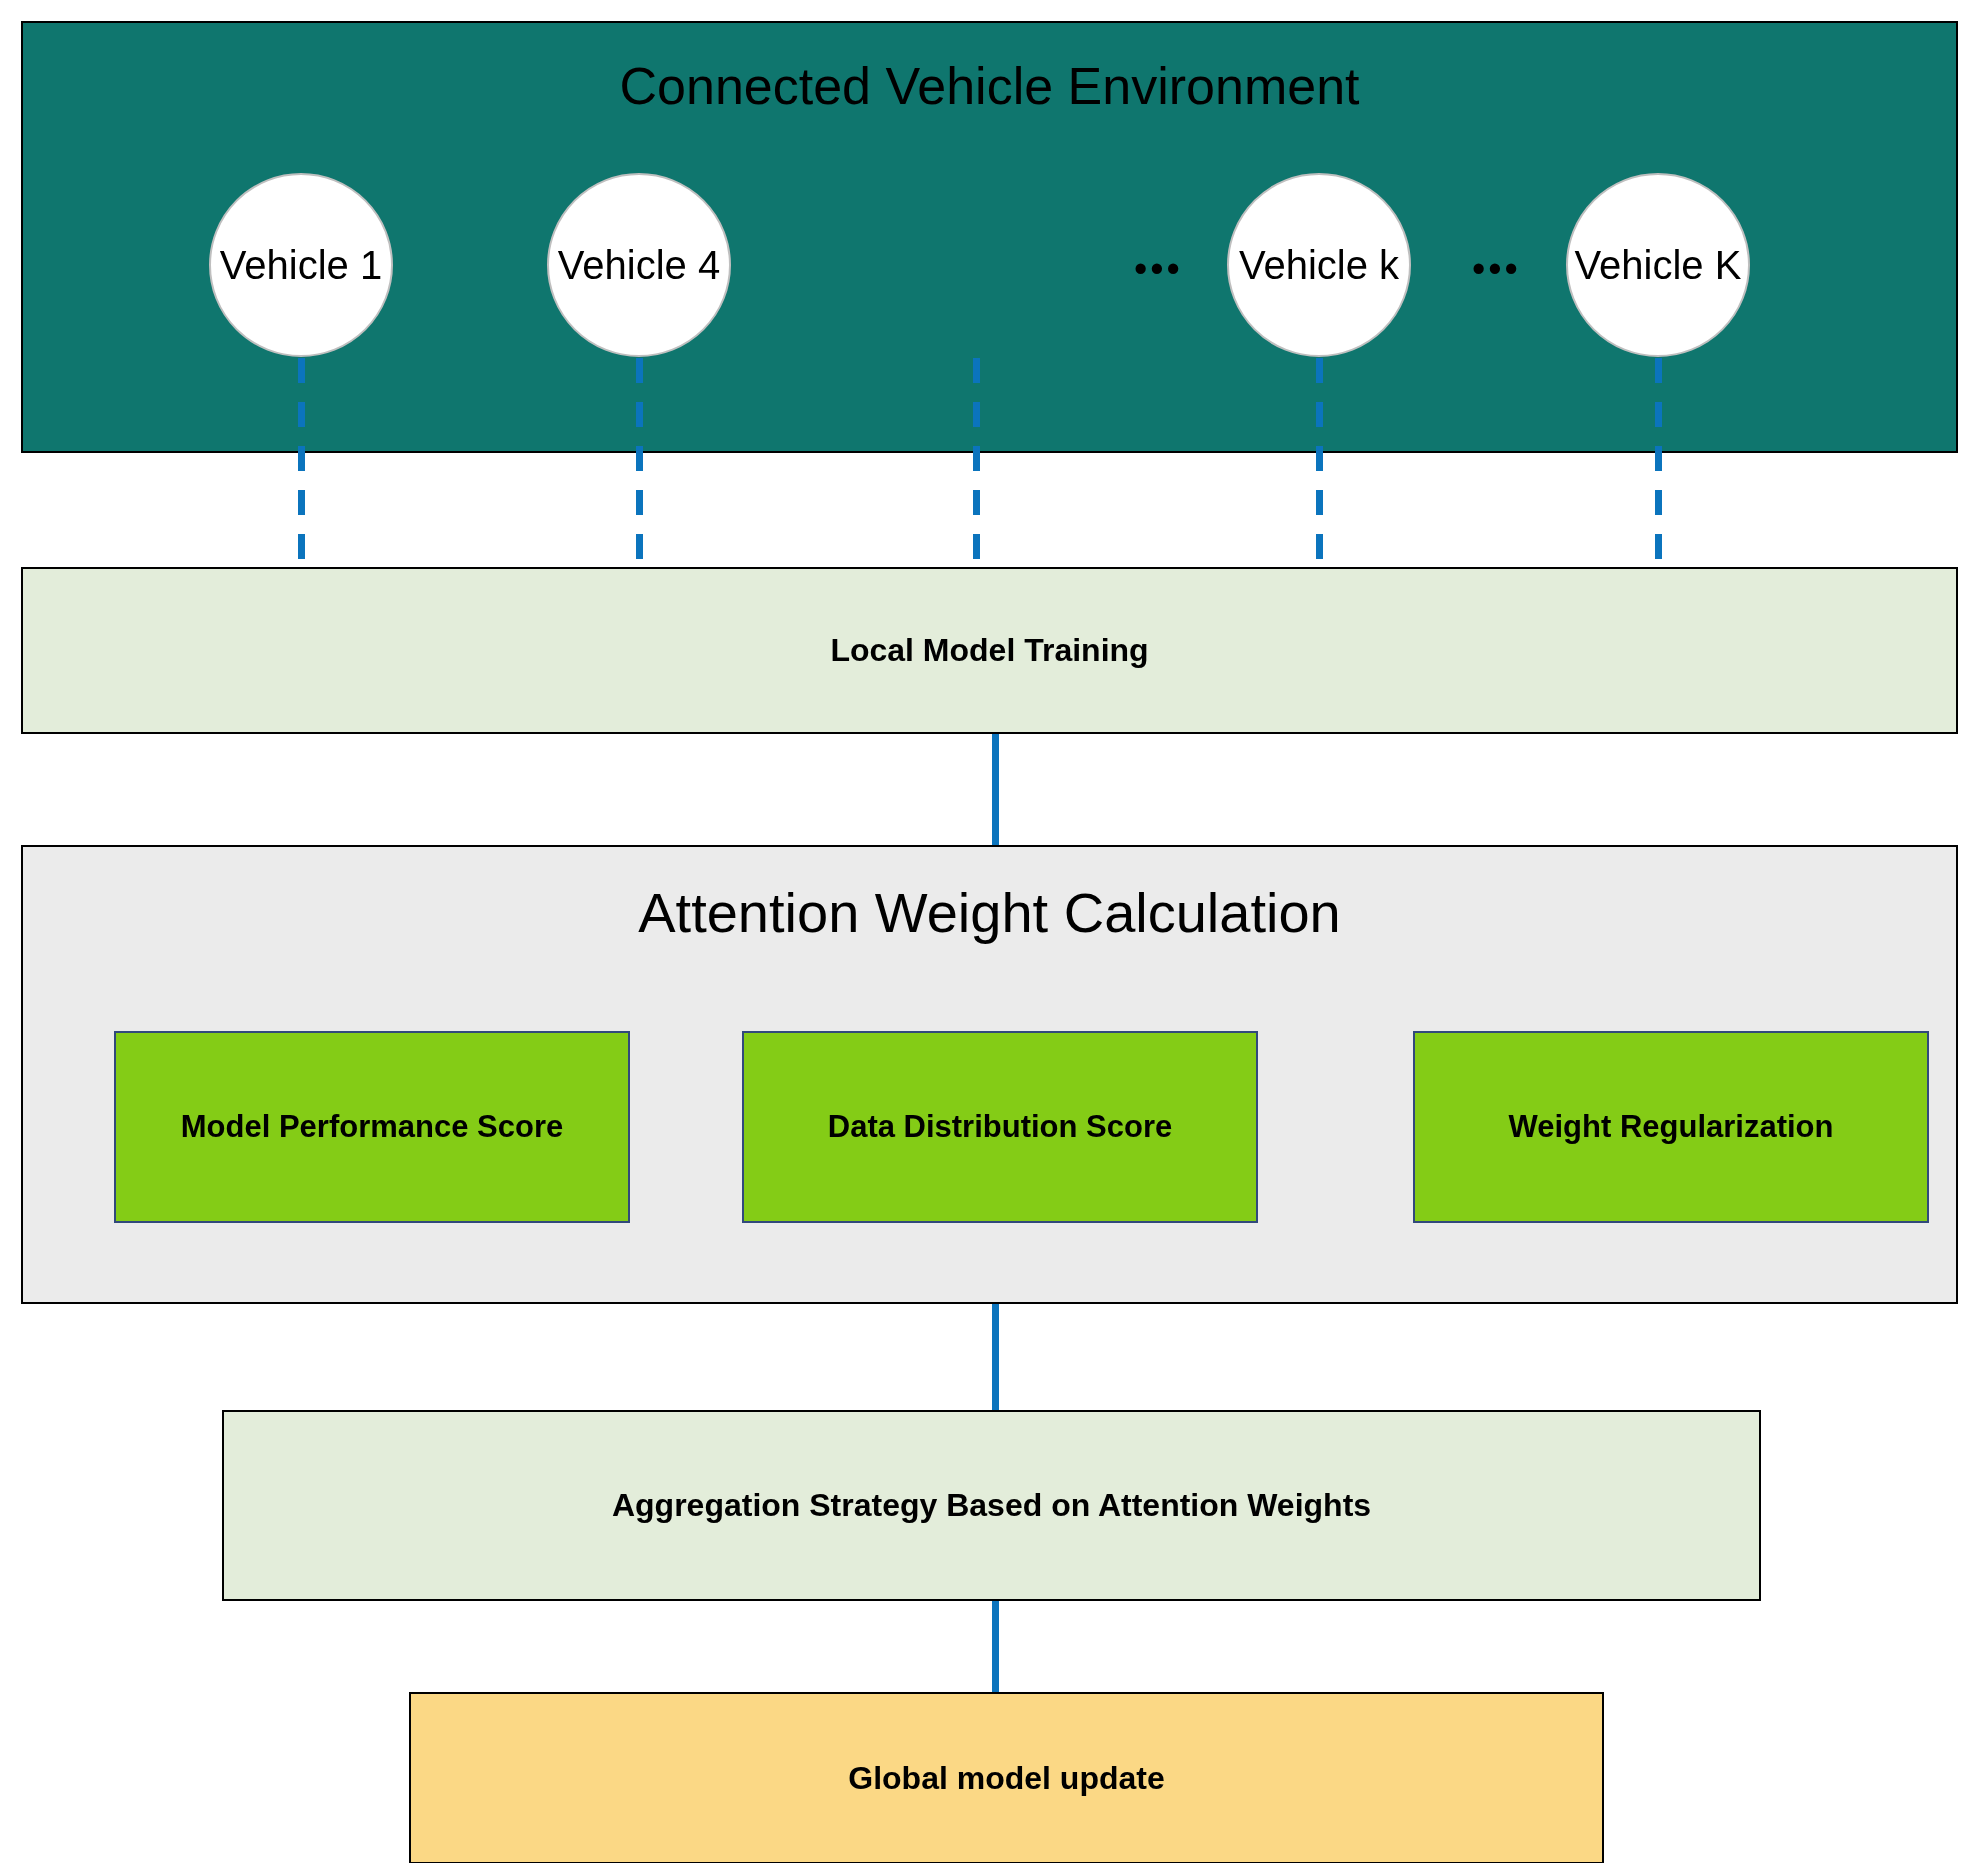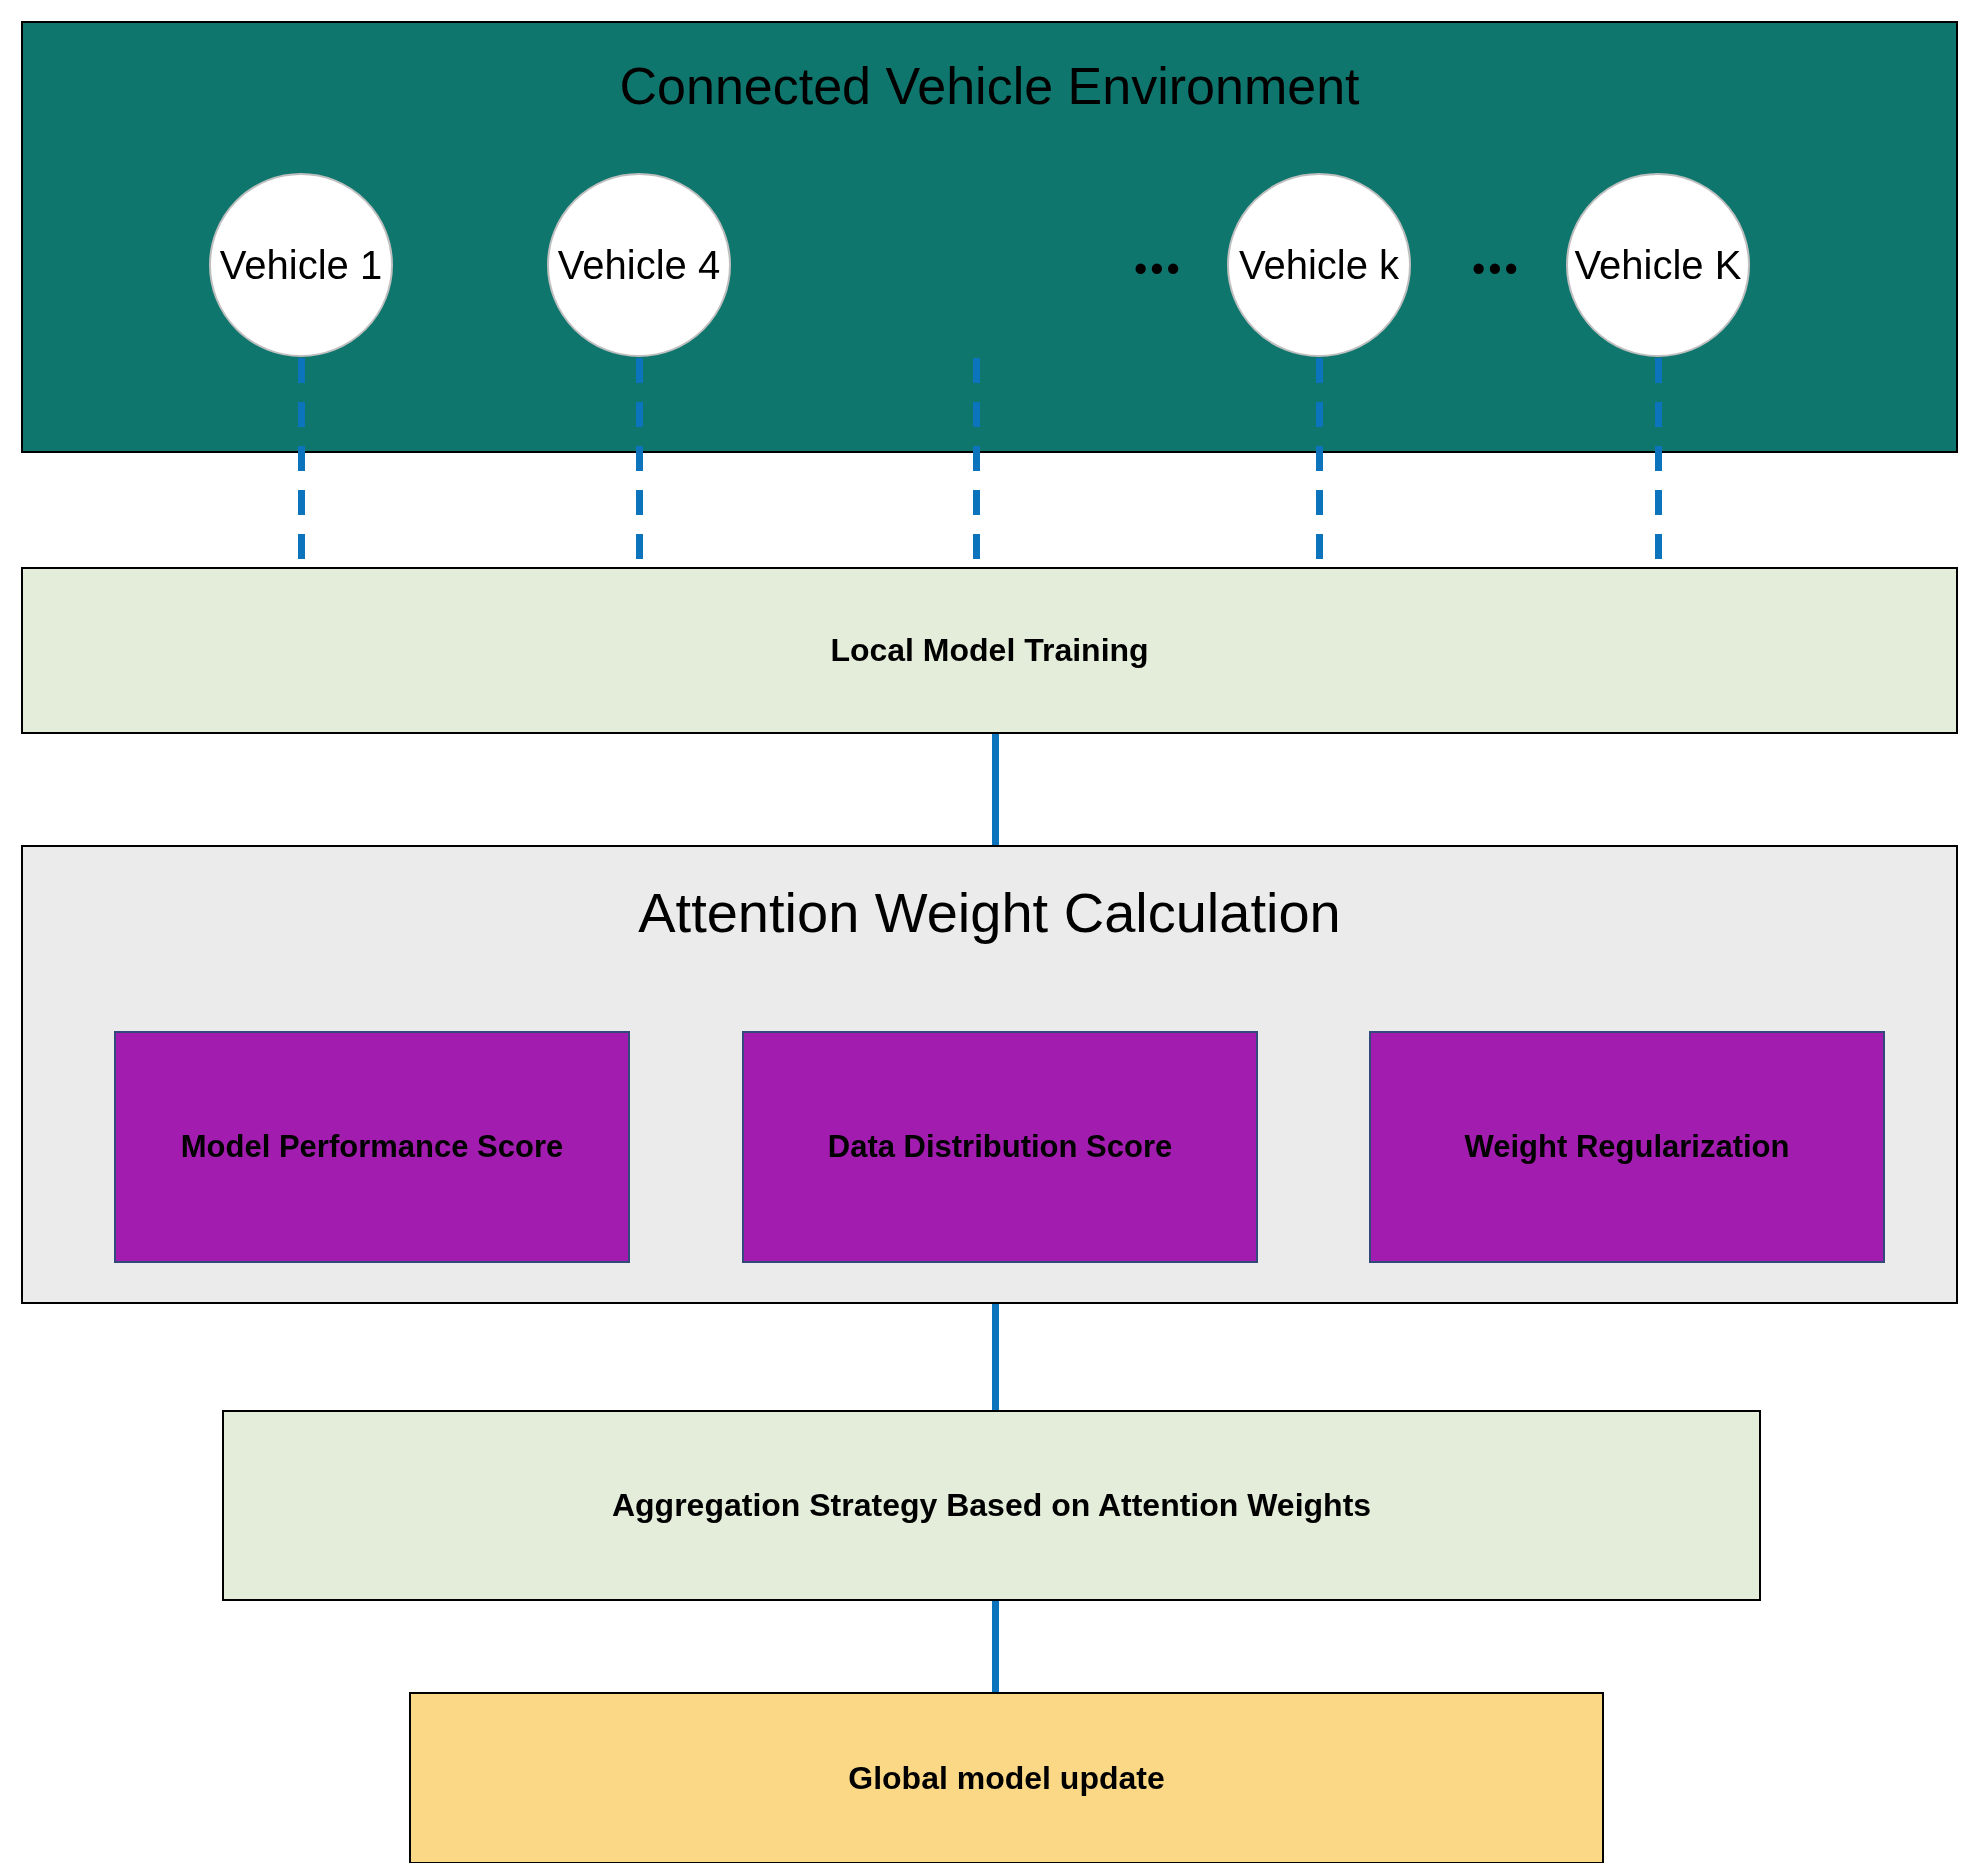--- a/index.html
+++ b/index.html
@@ -101,22 +101,22 @@
     position:absolute;
     left:0;top:32.5px;
     width:100%;
     text-align:center;
     font-size:56px;
     color:#000000;
   }
   .sub-box{
     position:absolute;
     top:184px;
-    height:232px;
-    background:#a21caf;
+    height:192px;
+    background:#84cc16;
     border:2.9px solid #31497B;
     box-sizing:border-box;
     display:flex;
     align-items:center;
     justify-content:center;
     padding:0 11.5px;
   }
   .sub-label{
     font-size:31px;
     font-weight:bold;
@@ -176,21 +176,21 @@
 
   <div class="band gray" id="attention-box">
     <div id="attention-title">Attention Weight Calculation</div>
 
     <div class="sub-box" style="left:91px;width:516px;">
       <span class="sub-label">Model Performance Score</span>
     </div>
     <div class="sub-box" style="left:719px;width:516px;">
       <span class="sub-label">Data Distribution Score</span>
     </div>
-    <div class="sub-box" style="left:1346px;width:516px;justify-content:center;">
+    <div class="sub-box" style="left:1390px;width:516px;justify-content:center;">
       <span class="sub-label">Weight Regularization</span>
     </div>
   </div>
 
   <div class="solid-line" style="left:992px;top:1304px;height:106px;"></div>
 
   <div class="band green" id="aggregation-box">
     <span class="band-label">Aggregation Strategy Based on Attention Weights</span>
   </div>
 

